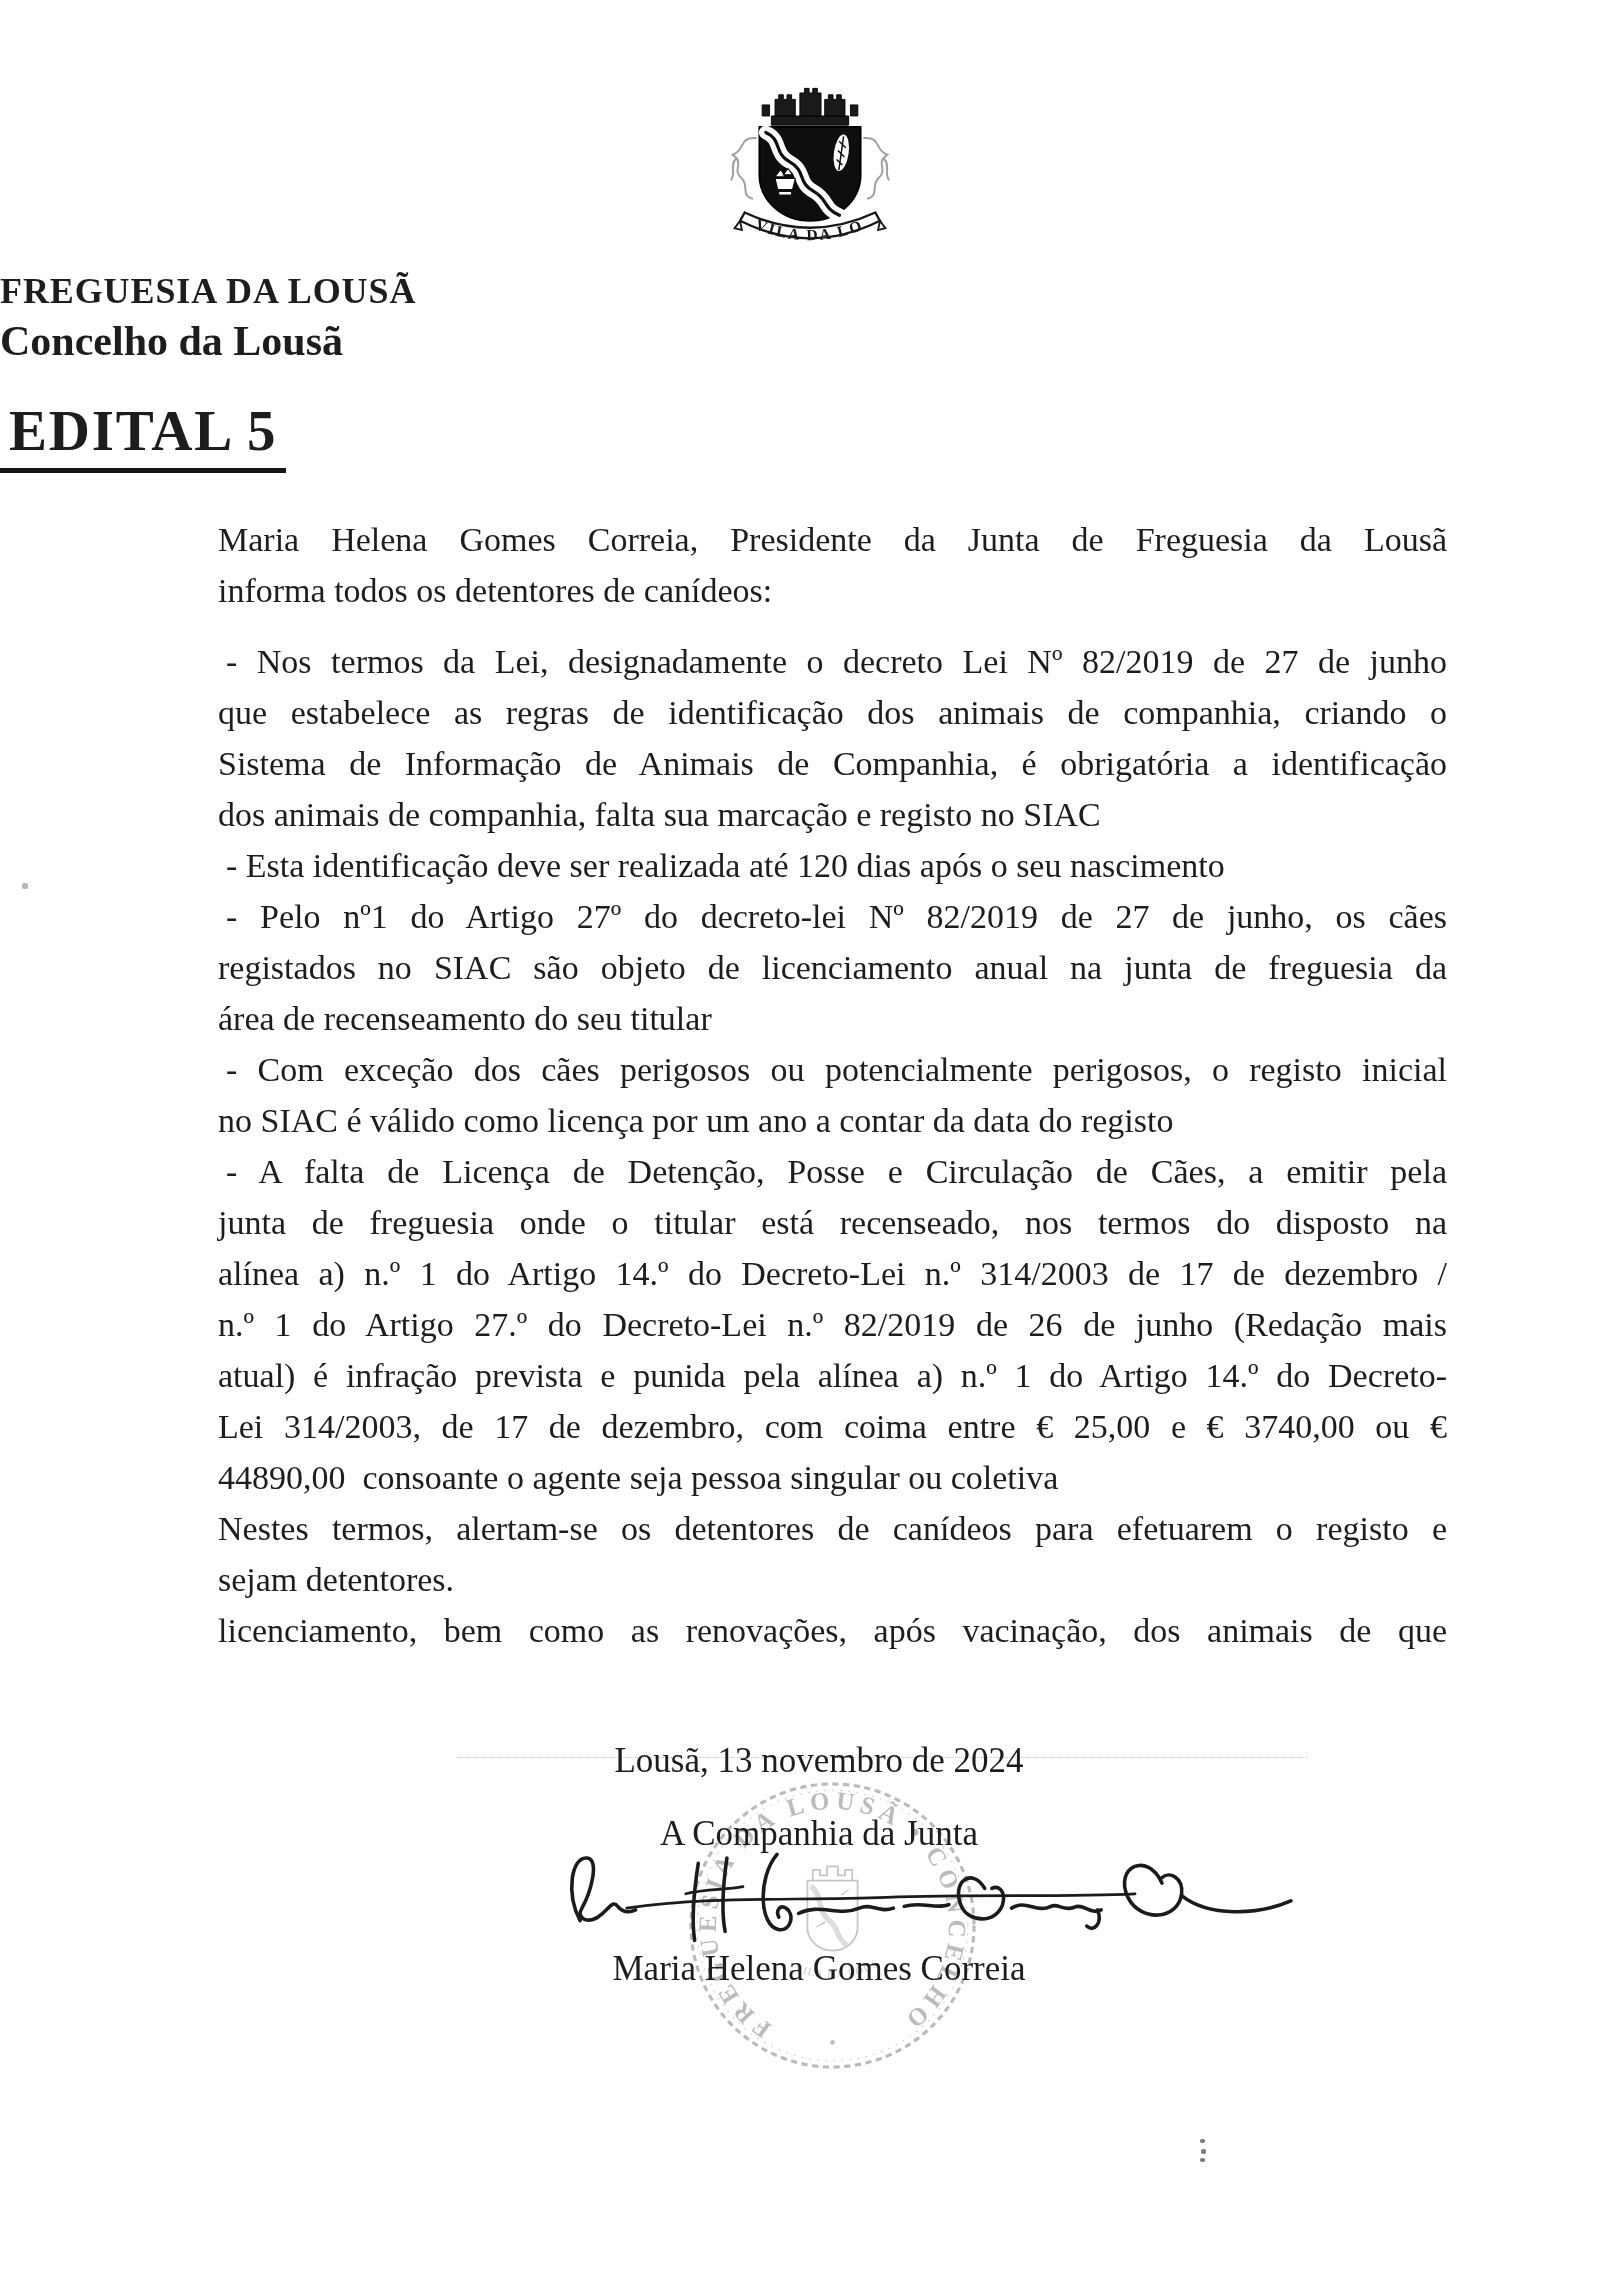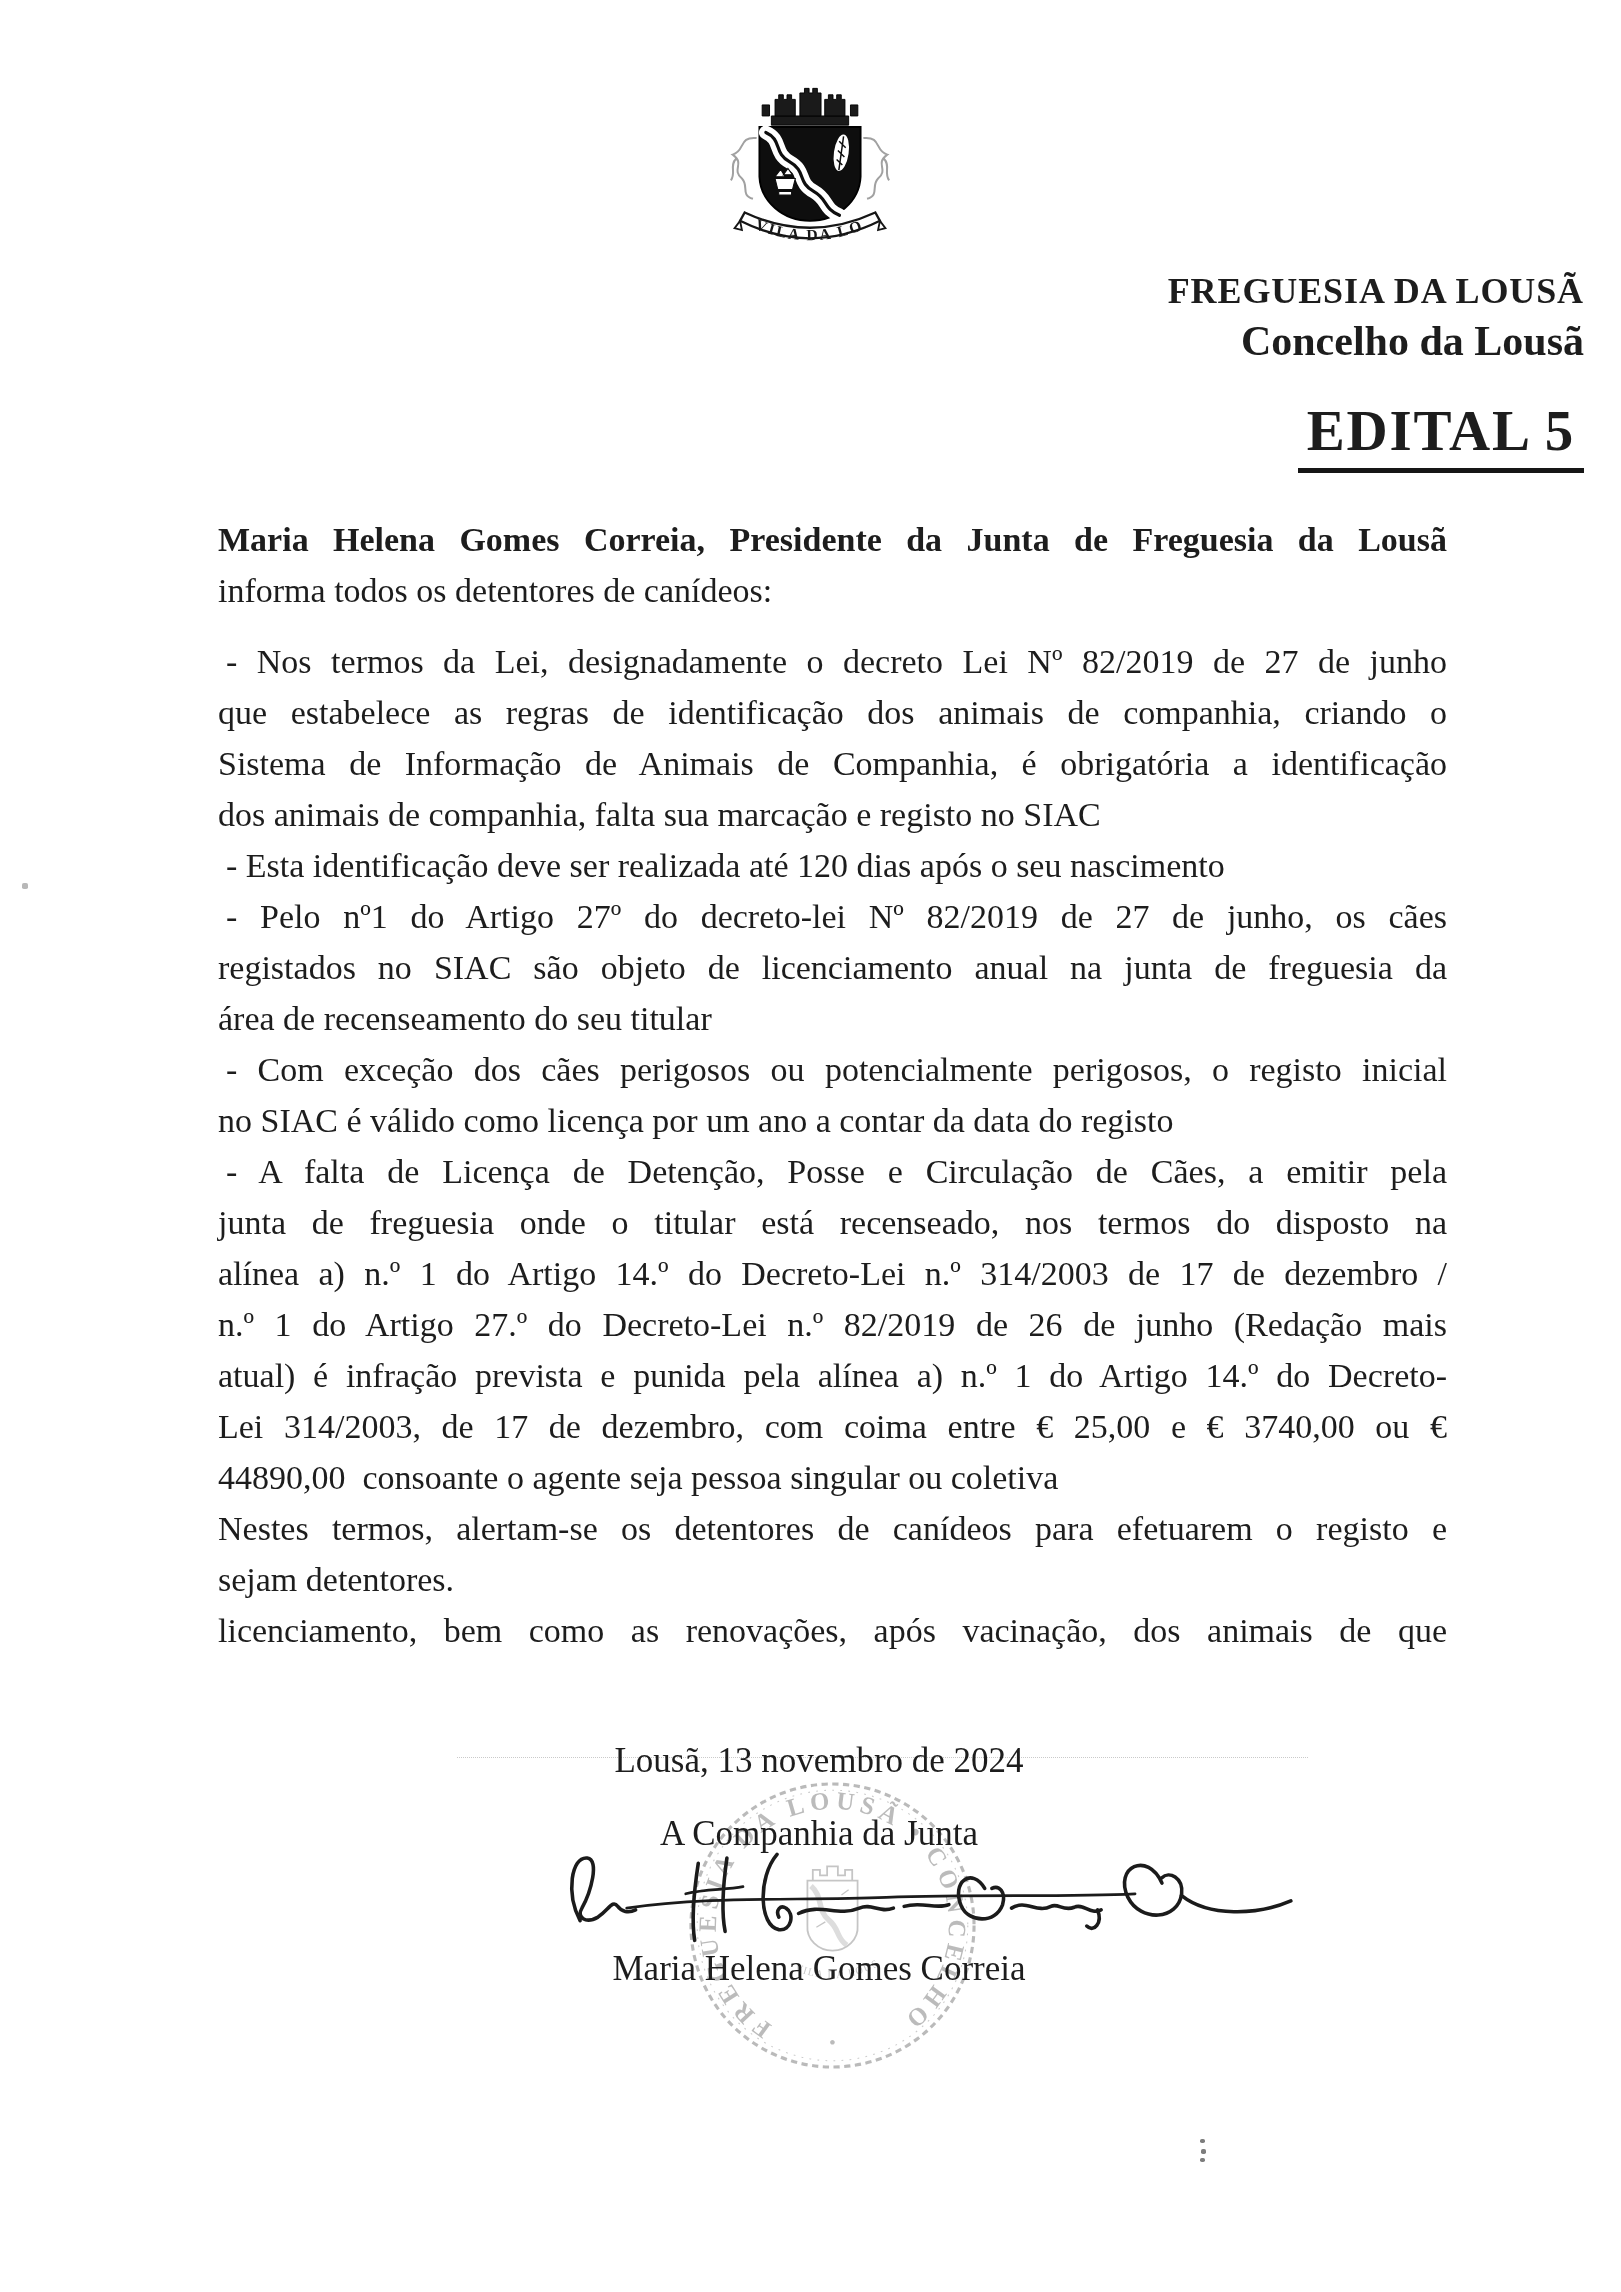--- a/index.html
+++ b/index.html
@@ -1,34 +1,34 @@
 <!DOCTYPE html>
 <html style="font-size:14.3px"><head>
 <meta charset="utf-8">
 <style>
   html,body{margin:0;padding:0;background:#e8e8e8;}
   #page{
     position:relative; width:1622px; height:2293px; background:#ffffff;
     font-family:"Liberation Serif", serif; color:#1d1d1d; overflow:hidden;
   }
   .abs{position:absolute;}
-  .ctr{left:0; width:1584px; text-align:right;}
+  .ctr{left:0; width:1584px; text-align:left;}
   
   .org{top:270px; font-size:36px; font-weight:bold; letter-spacing:0.9px;}
   .suborg{top:317px; font-size:42px; font-weight:bold;}
   .edital{top:358px;margin-top:40px;}
   .edital span{display:inline-block; font-size:57px; font-weight:bold; letter-spacing:1.8px;
     border-bottom:5.4px solid #161616; padding:0 9px 5.4px;}
   
   .textblock{left:218px; width:1229px; font-size:34px; line-height:51px; z-index:2;}
   .intro{top:514px;}
   .bodyblock{top:636px;}
   .line{white-space:normal;}
   .j{text-align:justify; text-align-last:justify;}
-  .b{font-weight:bold;}
+  .b{font-weight:normal;}
   .dash{padding-left:8px;}
   
   .closing{z-index:2; left:407px; width:824px; text-align:center; font-size:35px;}
   .dateline{top:1741px;}
   .roleline{top:1814px;}
   .signerline{top:1949px;}
   
   .dotline{top:1757px; left:457px; width:851px; border-top:1.8px dotted #aeaeae; opacity:.65; z-index:1;}
   .speck{background:#7d7d7d; border-radius:1.8px; z-index:1;}
   #stamp{left:682px; top:1775px; z-index:1;}

